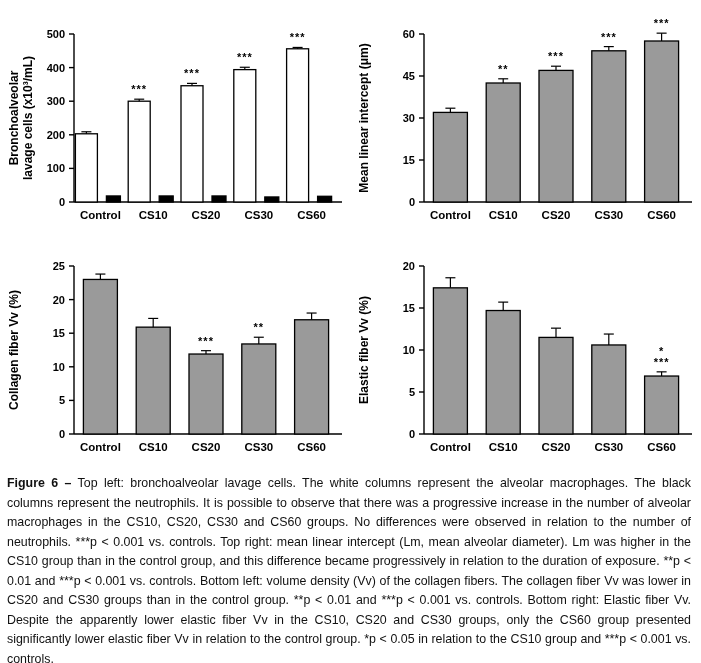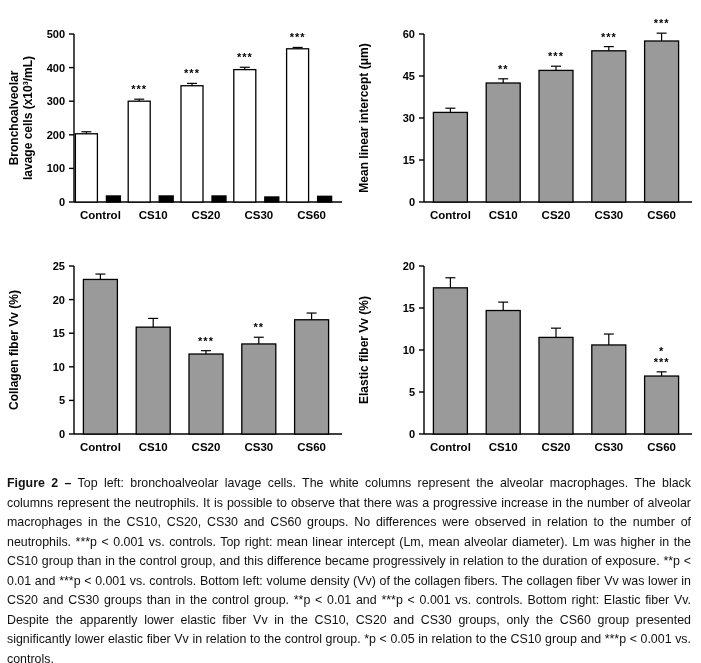--- a/index.html
+++ b/index.html
@@ -195,16 +195,16 @@
           <rect x="294.6" y="140.04" width="34" height="57.96000000000001" fill="#9a9a9a" stroke="#000" stroke-width="1.3"></rect>
           <line x1="311.6" y1="140.04" x2="311.6" y2="135.84" stroke="#000" stroke-width="1.2"></line>
           <line x1="306.6" y1="135.84" x2="316.6" y2="135.84" stroke="#000" stroke-width="1.2"></line>
           <text x="311.6" y="118.84" text-anchor="middle" class="sig">*</text>
           <text x="311.6" y="129.84" text-anchor="middle" class="sig">***</text>
         </svg>
     </figure>
   </div>
 
   <p class="caption">
-    <strong>Figure 2 –</strong>
+    <strong>Figure 6 –</strong>
     <span>Top left: bronchoalveolar lavage cells. The white columns represent the alveolar macrophages. The black columns represent the neutrophils. It is possible to observe that there was a progressive increase in the number of alveolar macrophages in the CS10, CS20, CS30 and CS60 groups. No differences were observed in relation to the number of neutrophils. ***p &lt; 0.001 vs. controls. Top right: mean linear intercept (Lm, mean alveolar diameter). Lm was higher in the CS10 group than in the control group, and this difference became progressively in relation to the duration of exposure. **p &lt; 0.01 and ***p &lt; 0.001 vs. controls. Bottom left: volume density (Vv) of the collagen fibers. The collagen fiber Vv was lower in CS20 and CS30 groups than in the control group. **p &lt; 0.01 and ***p &lt; 0.001 vs. controls. Bottom right: Elastic fiber Vv. Despite the apparently lower elastic fiber Vv in the CS10, CS20 and CS30 groups, only the CS60 group presented significantly lower elastic fiber Vv in relation to the control group. *p &lt; 0.05 in relation to the CS10 group and ***p &lt; 0.001 vs. controls.</span>
   </p>
 </div>
 
 </body></html>

